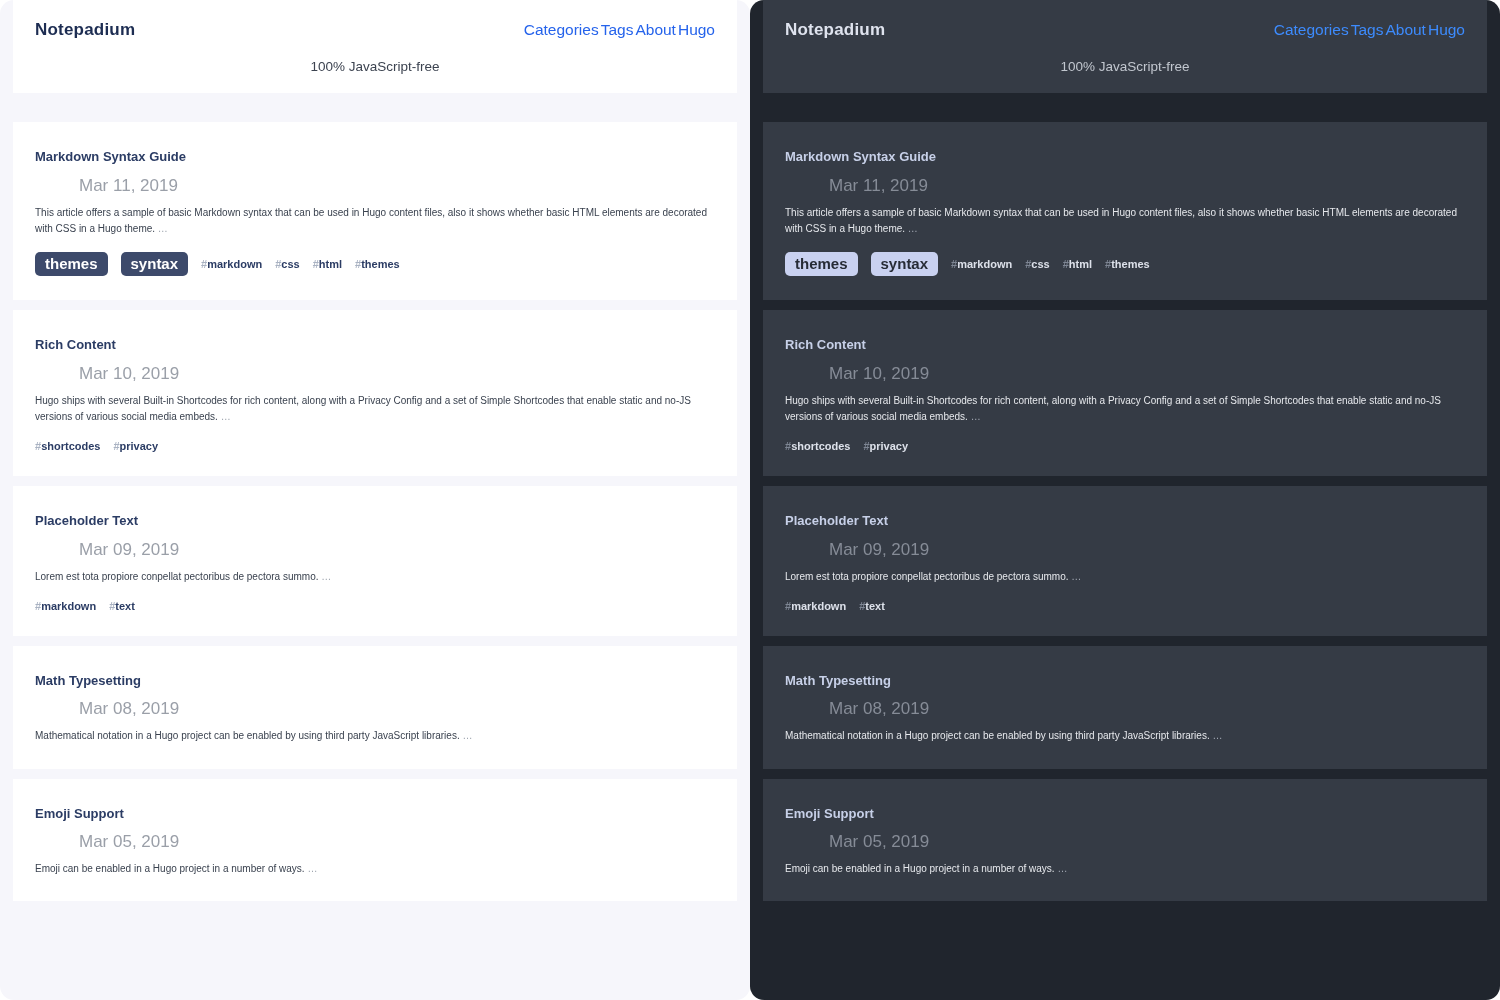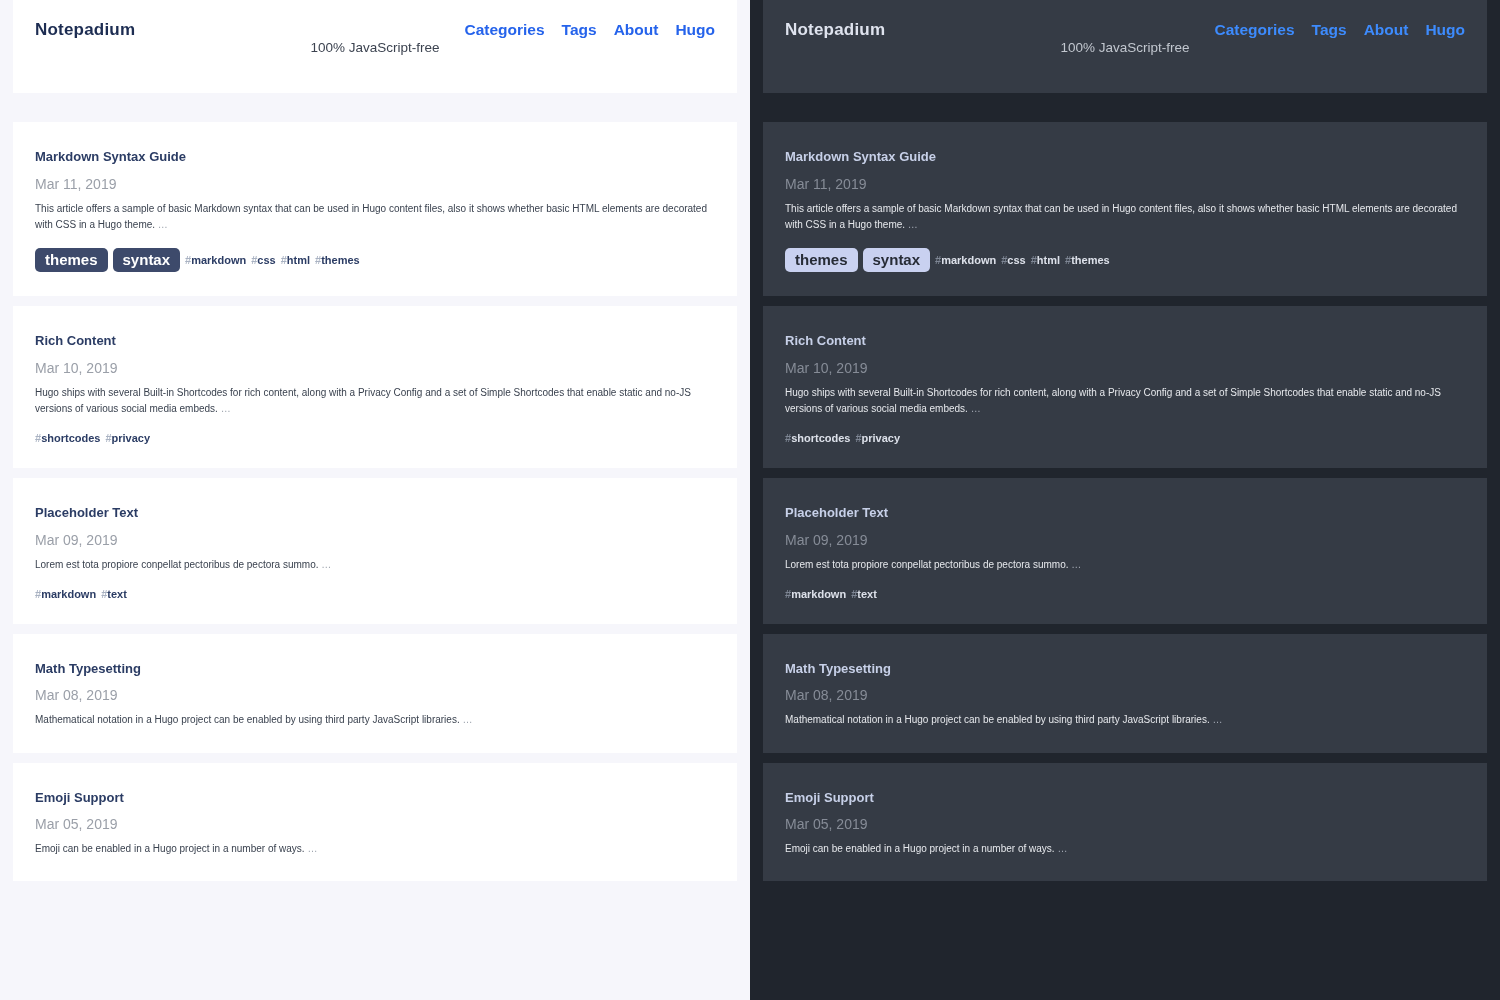--- a/index.html
+++ b/index.html
@@ -1,21 +1,21 @@
 <!DOCTYPE html>
 <html><head>
 <meta charset="utf-8">
 <style>
   * { box-sizing: border-box; margin: 0; padding: 0; }
   html, body { width: 1500px; height: 1000px; overflow: hidden; }
   body {
     font-family: "Liberation Sans", "DejaVu Sans", sans-serif;
     display: flex;
   }
-  .panel { width: 750px; height: 1000px; overflow: hidden; }
+  .panel { width: 750px; height: 1000px; overflow: hidden; border-radius: 14px; }
   .panel.light { background: #f6f6fb; }
   .panel.dark  { background: #20252d; }
 
   
   .site-header {
     margin: 0 13px;
     height: 93px;
     padding: 20px 22px 0;
   }
   .light .site-header { background: #ffffff; }
@@ -29,31 +29,31 @@
   .logo {
     font-size: 17px;
     font-weight: 700;
     text-decoration: none;
     letter-spacing: 0.2px;
     cursor: pointer;
   }
   .light .logo { color: #1d2d52; }
   .dark  .logo { color: #dfe3ee; }
 
-  nav.main-nav { display: flex; gap: 17px; font-weight: bold; }
+  nav.main-nav { display: flex; gap: 2px; }
   .nav-link {
     font-size: 15.5px;
     text-decoration: none;
     cursor: pointer;
   }
   .light .nav-link { color: #2563eb; }
   .dark  .nav-link { color: #3d8bfd; }
 
   .subtitle {
-    margin-top: 0;
+    margin-top: 19px;
     text-align: center;
     font-size: 13.5px;
   }
   .light .subtitle { color: #3c4350; }
   .dark  .subtitle { color: #c2c7cf; }
 
   
   main.post-list { padding-top: 29px; }
 
   .card {
@@ -67,42 +67,43 @@
     font-size: 13px;
     font-weight: 700;
     line-height: 1.2;
     cursor: pointer;
   }
   .light .post-title { color: #2b3c64; }
   .dark  .post-title { color: #c7d0e8; }
 
   .post-date {
     margin-top: 11px;
-    font-size: 14px;
+    font-size: 17px;
+    margin-left: 44px;
   }
   .light .post-date { color: #9a9fa8; }
   .dark  .post-date { color: #868c97; }
 
   .post-summary {
     margin-top: 9px;
     font-size: 10px;
     line-height: 1.62;
   }
   .light .post-summary { color: #3a424f; }
   .dark  .post-summary { color: #e6e8ec; }
 
   .ellipsis { cursor: pointer; }
   .light .ellipsis { color: #9aa1ab; }
   .dark  .ellipsis { color: #a7adb8; }
 
   .tag-row {
     margin-top: 15px;
     display: flex;
     align-items: center;
-    gap: 5px;
+    gap: 13px;
     flex-wrap: wrap;
   }
   .badge {
     display: inline-block;
     padding: 3px 10px 4px;
     border-radius: 5px;
     font-size: 15px;
     font-weight: 700;
     cursor: pointer;
   }

